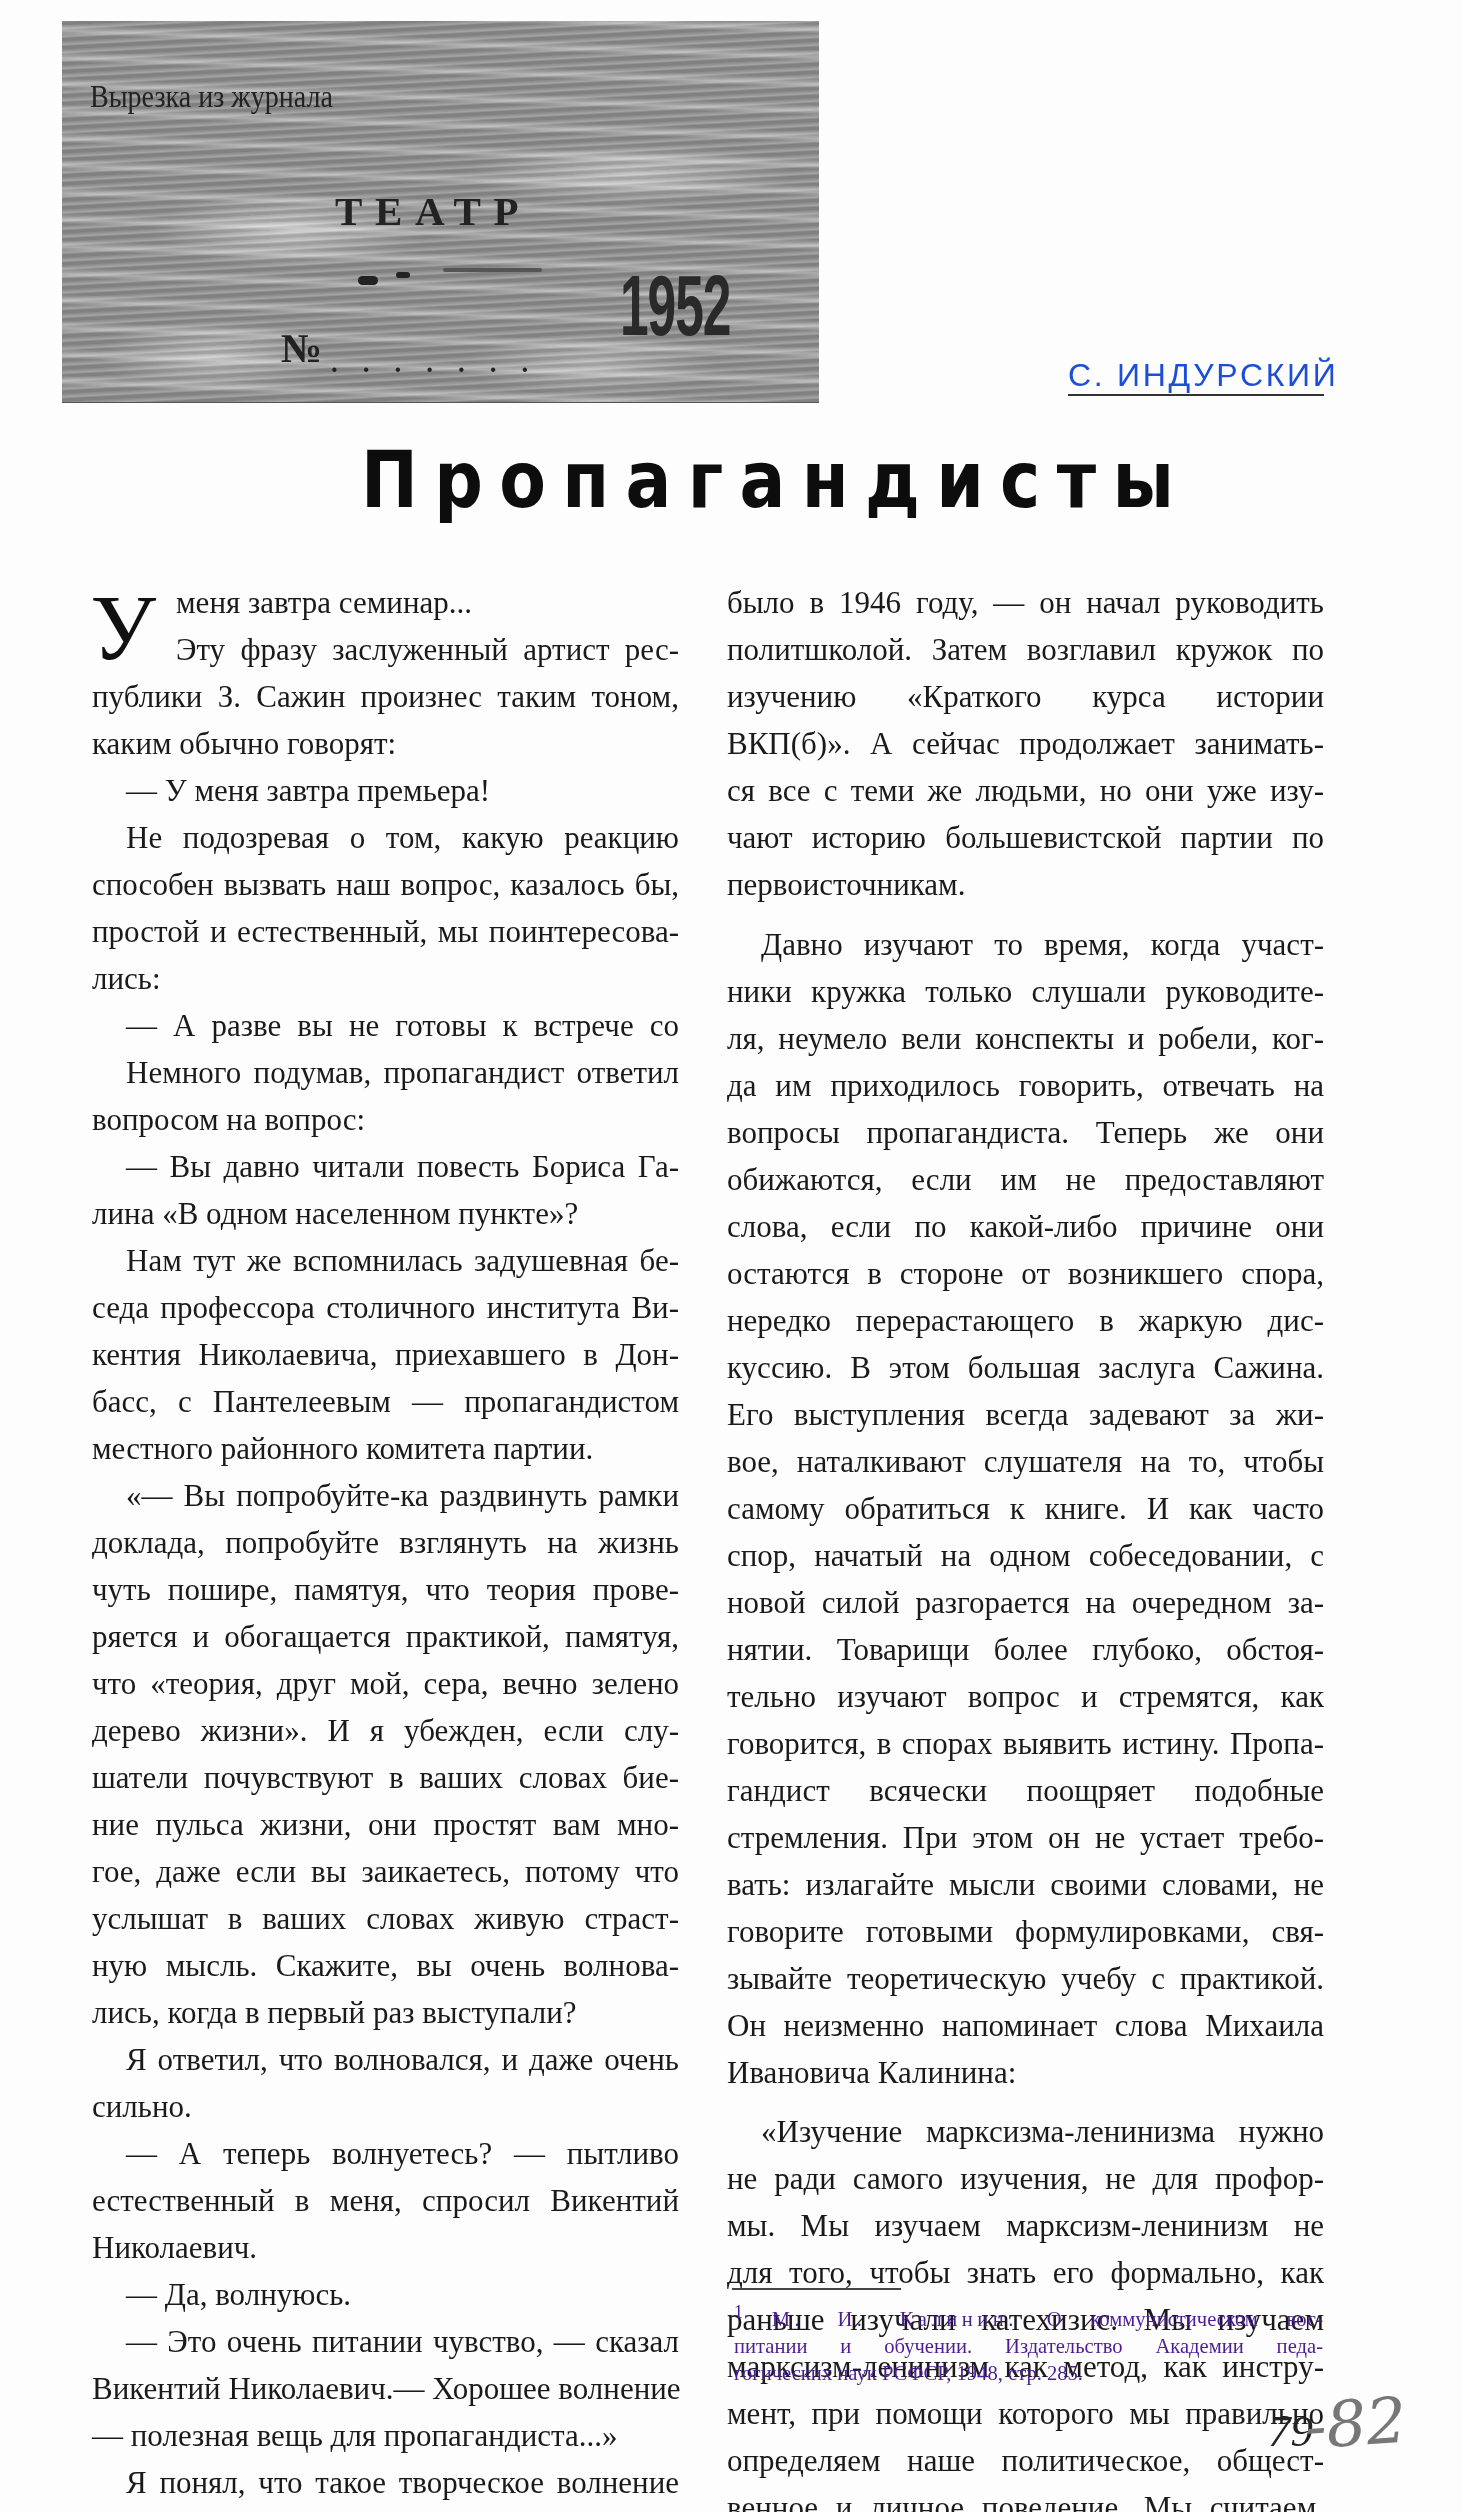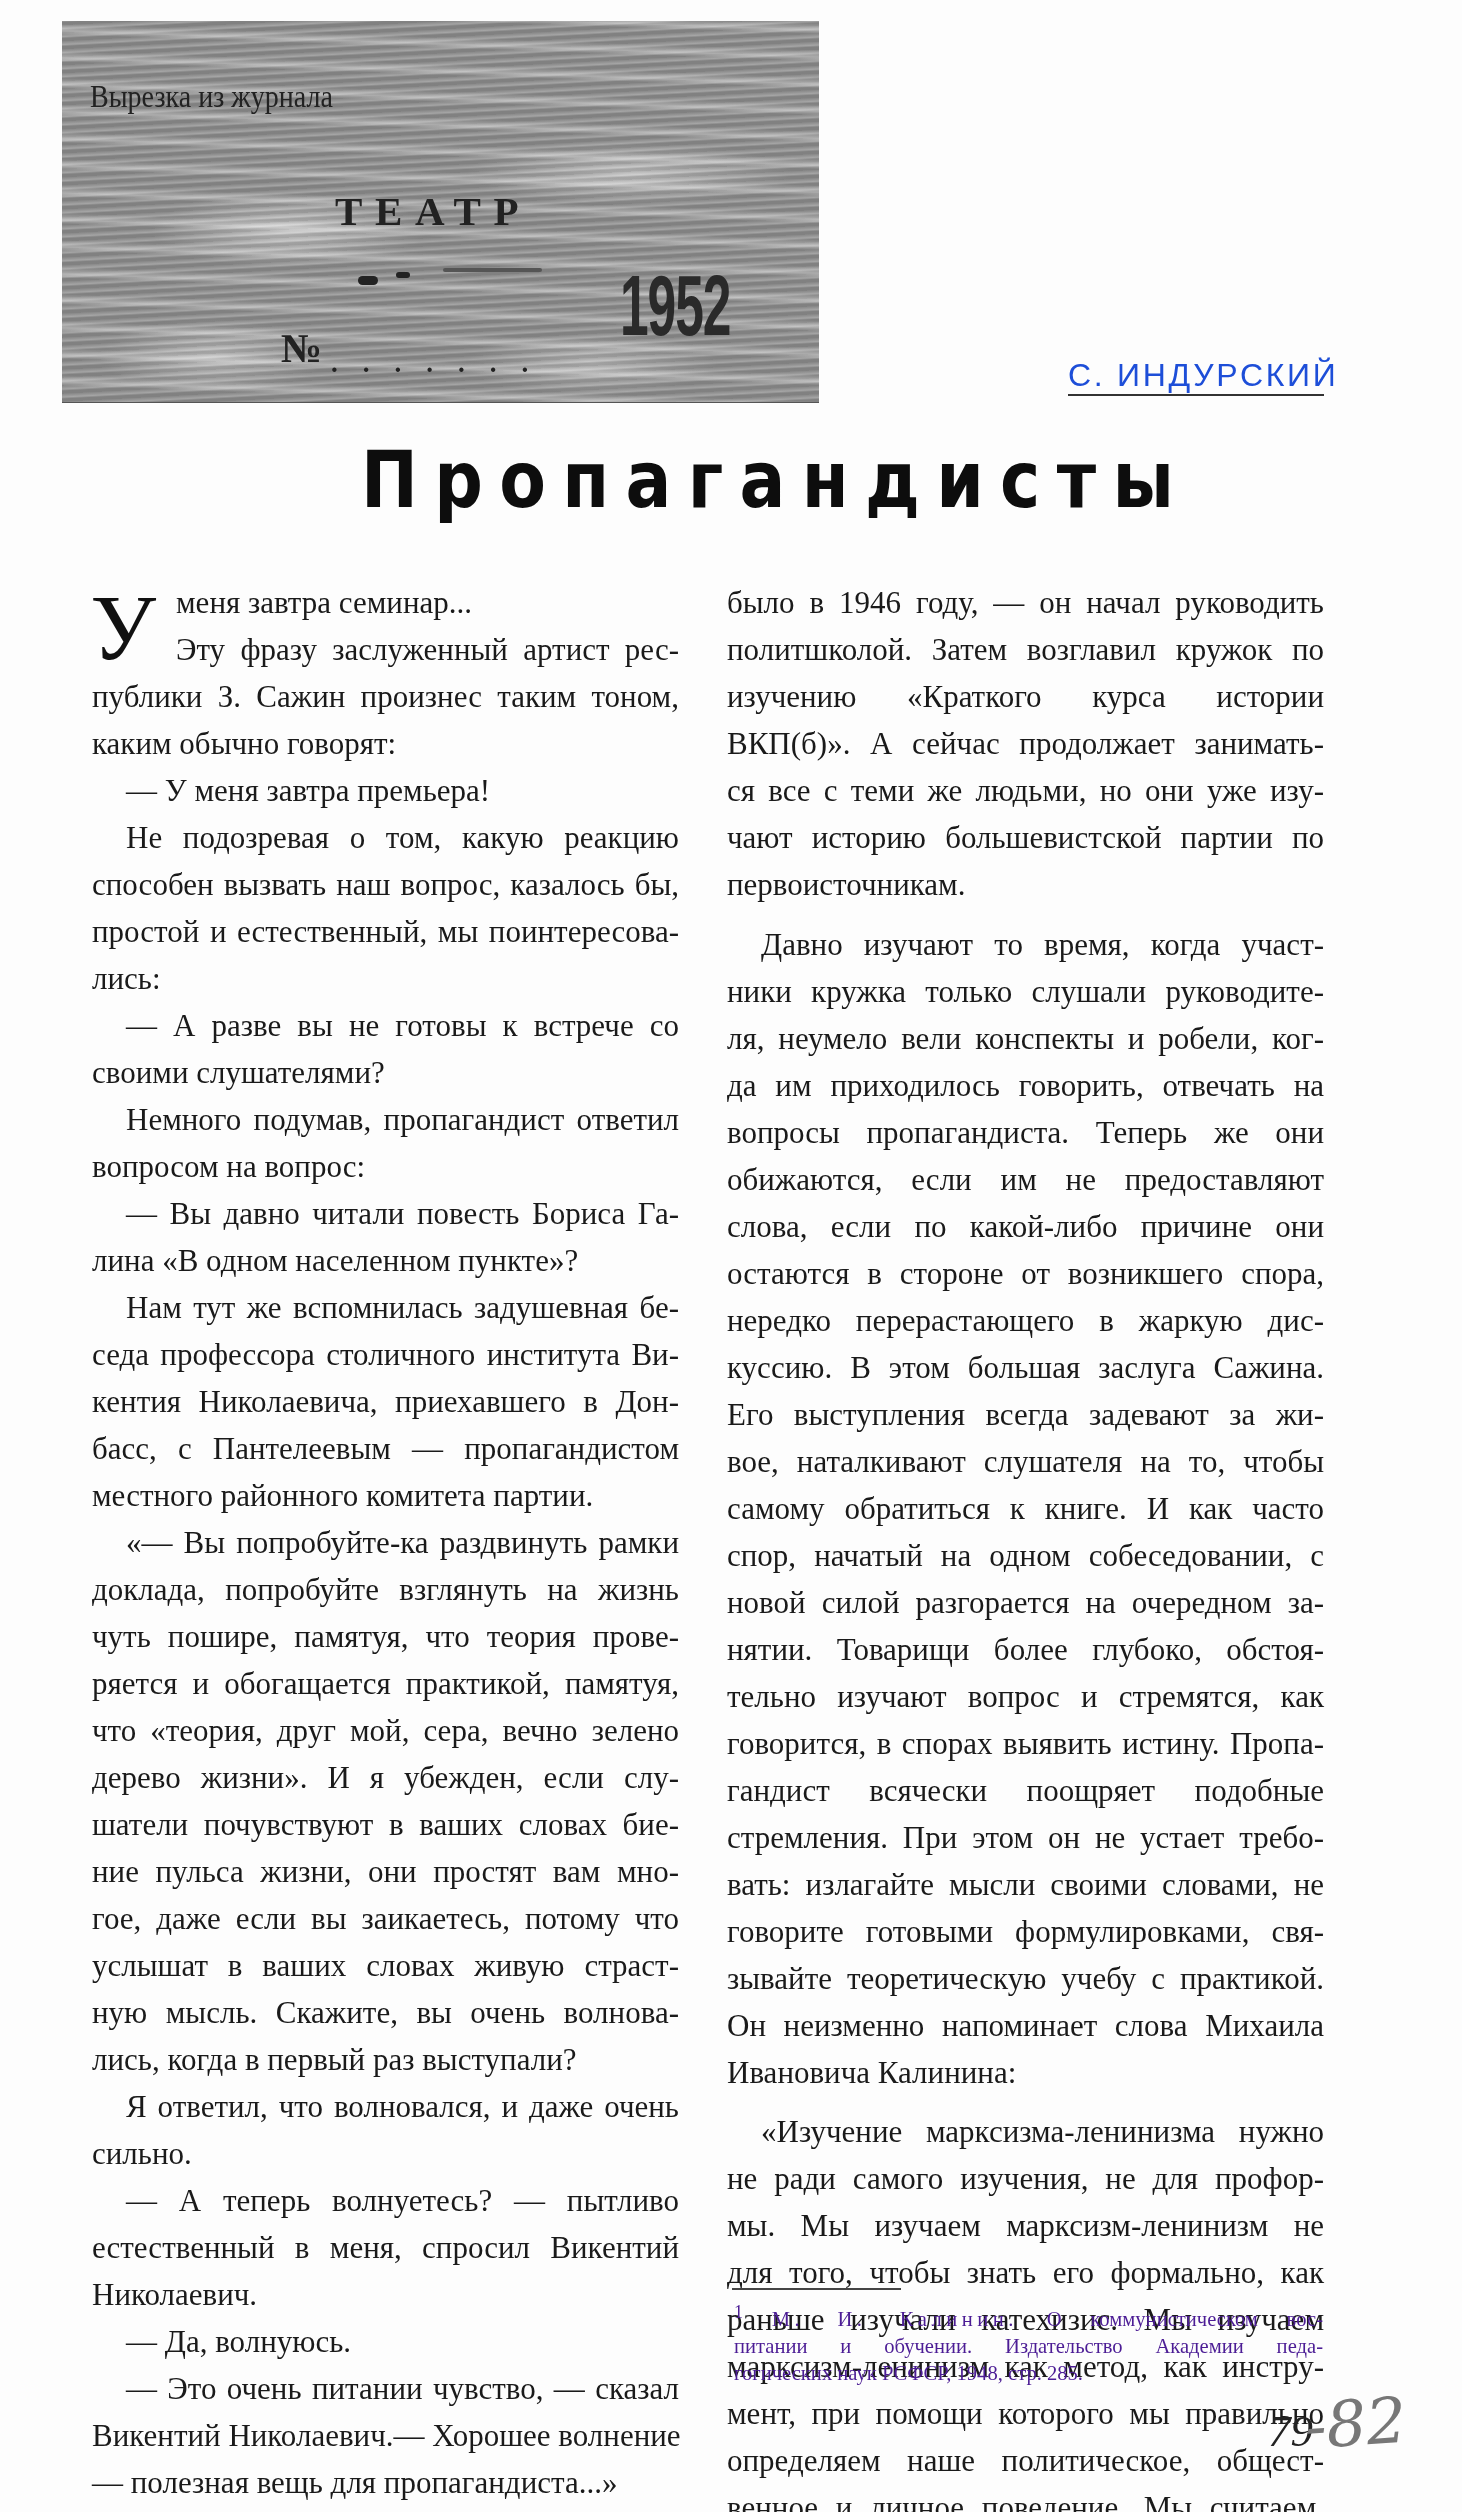--- a/index.html
+++ b/index.html
@@ -82,21 +82,20 @@
 <span class="line hang last">меня завтра семинар...</span>
     <span class="line hang">Эту фразу заслуженный артист рес-</span>
     <span class="line ">публики З. Сажин произнес таким тоном,</span>
     <span class="line last">каким обычно говорят:</span>
     <span class="line indent last">— У меня завтра премьера!</span>
     <span class="line indent">Не подозревая о том, какую реакцию</span>
     <span class="line ">способен вызвать наш вопрос, казалось бы,</span>
     <span class="line ">простой и естественный, мы поинтересова-</span>
     <span class="line last">лись:</span>
     <span class="line indent">— А разве вы не готовы к встрече со</span>
-    <span class="line last">своими слушателями?</span>
     <span class="line indent">Немного подумав, пропагандист ответил</span>
     <span class="line last">вопросом на вопрос:</span>
     <span class="line indent">— Вы давно читали повесть Бориса Га-</span>
     <span class="line last">лина «В одном населенном пункте»?</span>
     <span class="line indent">Нам тут же вспомнилась задушевная бе-</span>
     <span class="line ">седа профессора столичного института Ви-</span>
     <span class="line ">кентия Николаевича, приехавшего в Дон-</span>
     <span class="line ">басс, с Пантелеевым — пропагандистом</span>
     <span class="line last">местного районного комитета партии.</span>
     <span class="line indent">«— Вы попробуйте-ка раздвинуть рамки</span>

